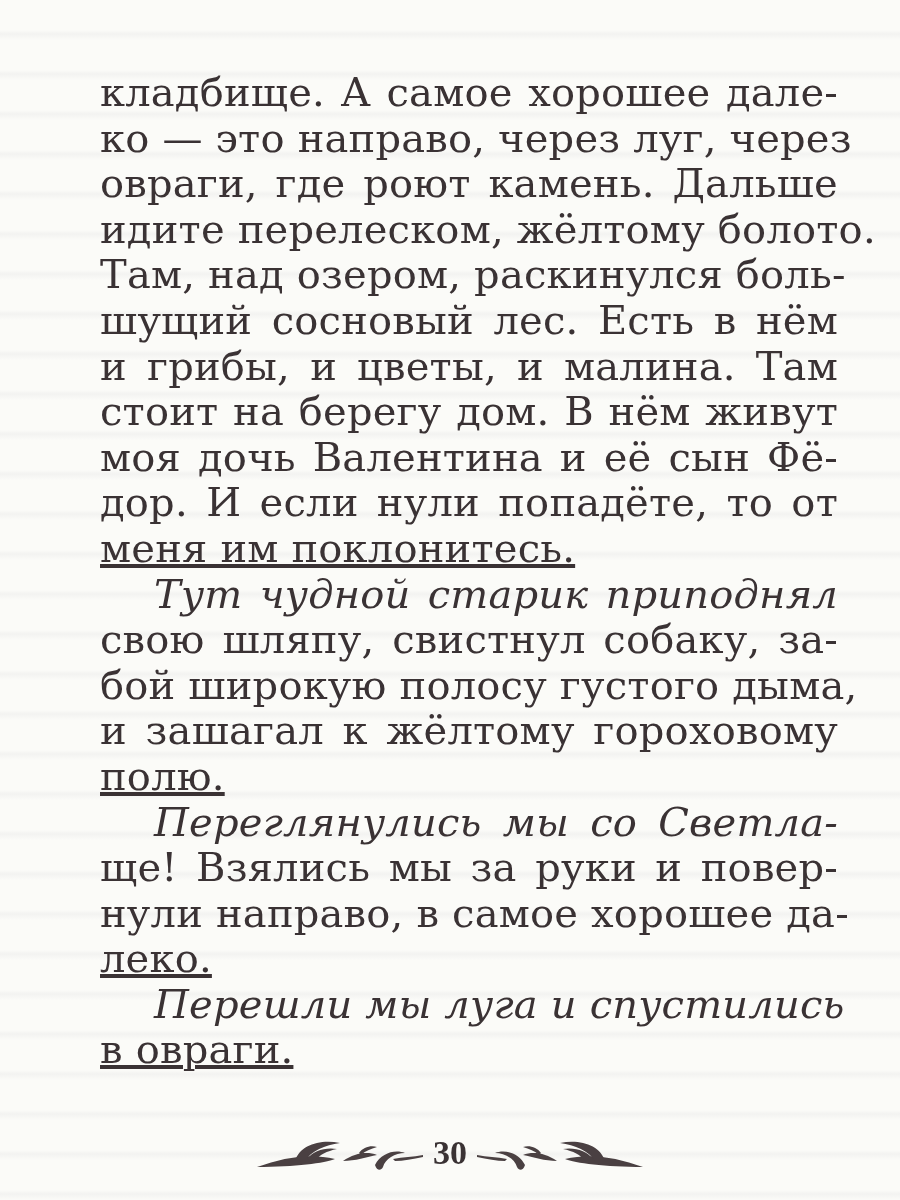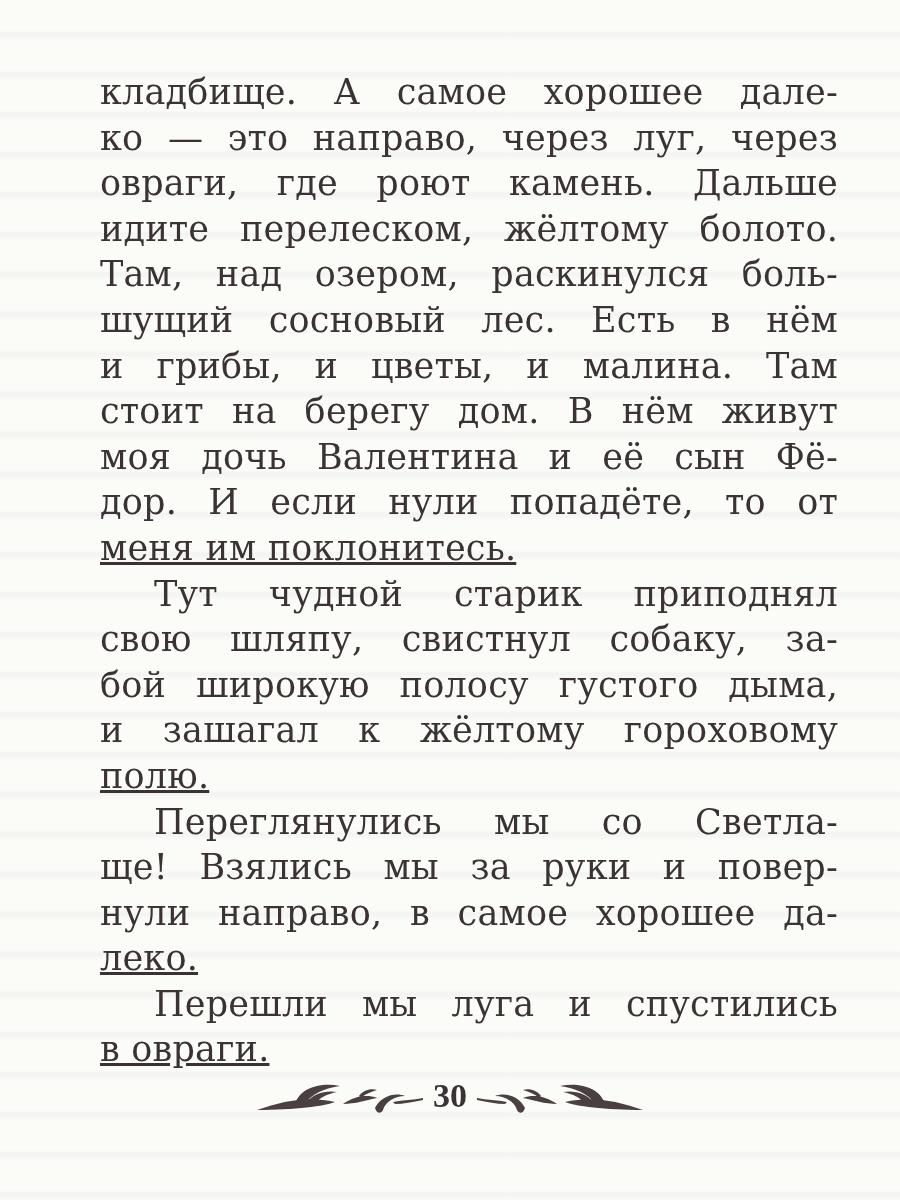--- a/index.html
+++ b/index.html
@@ -24,38 +24,39 @@
     }
     .page {
       position: absolute;
       left: 100px;
       top: 70px;
       width: 738px;
     }
     .line {
       height: 45.6px;
       line-height: 45.6px;
-      font-size: 35px;
+      font-size: 40px;
       white-space: nowrap;
       text-align: justify;
       text-align-last: justify;
       letter-spacing: 0.2px;
     }
     .line.last {
       text-align-last: left;
       text-decoration: underline;
     }
     .line.indent {
       padding-left: 54px;
+      font-style: italic;
     }
     .footer {
       position: absolute;
       left: 0;
       width: 900px;
-      top: 1070px;
+      top: 1127px;
       height: 52px;
       display: flex;
       justify-content: center;
       align-items: center;
       gap: 8px;
     }
     .page-number {
       font-family: "Liberation Serif", serif;
       font-weight: bold;
       font-size: 34px;

